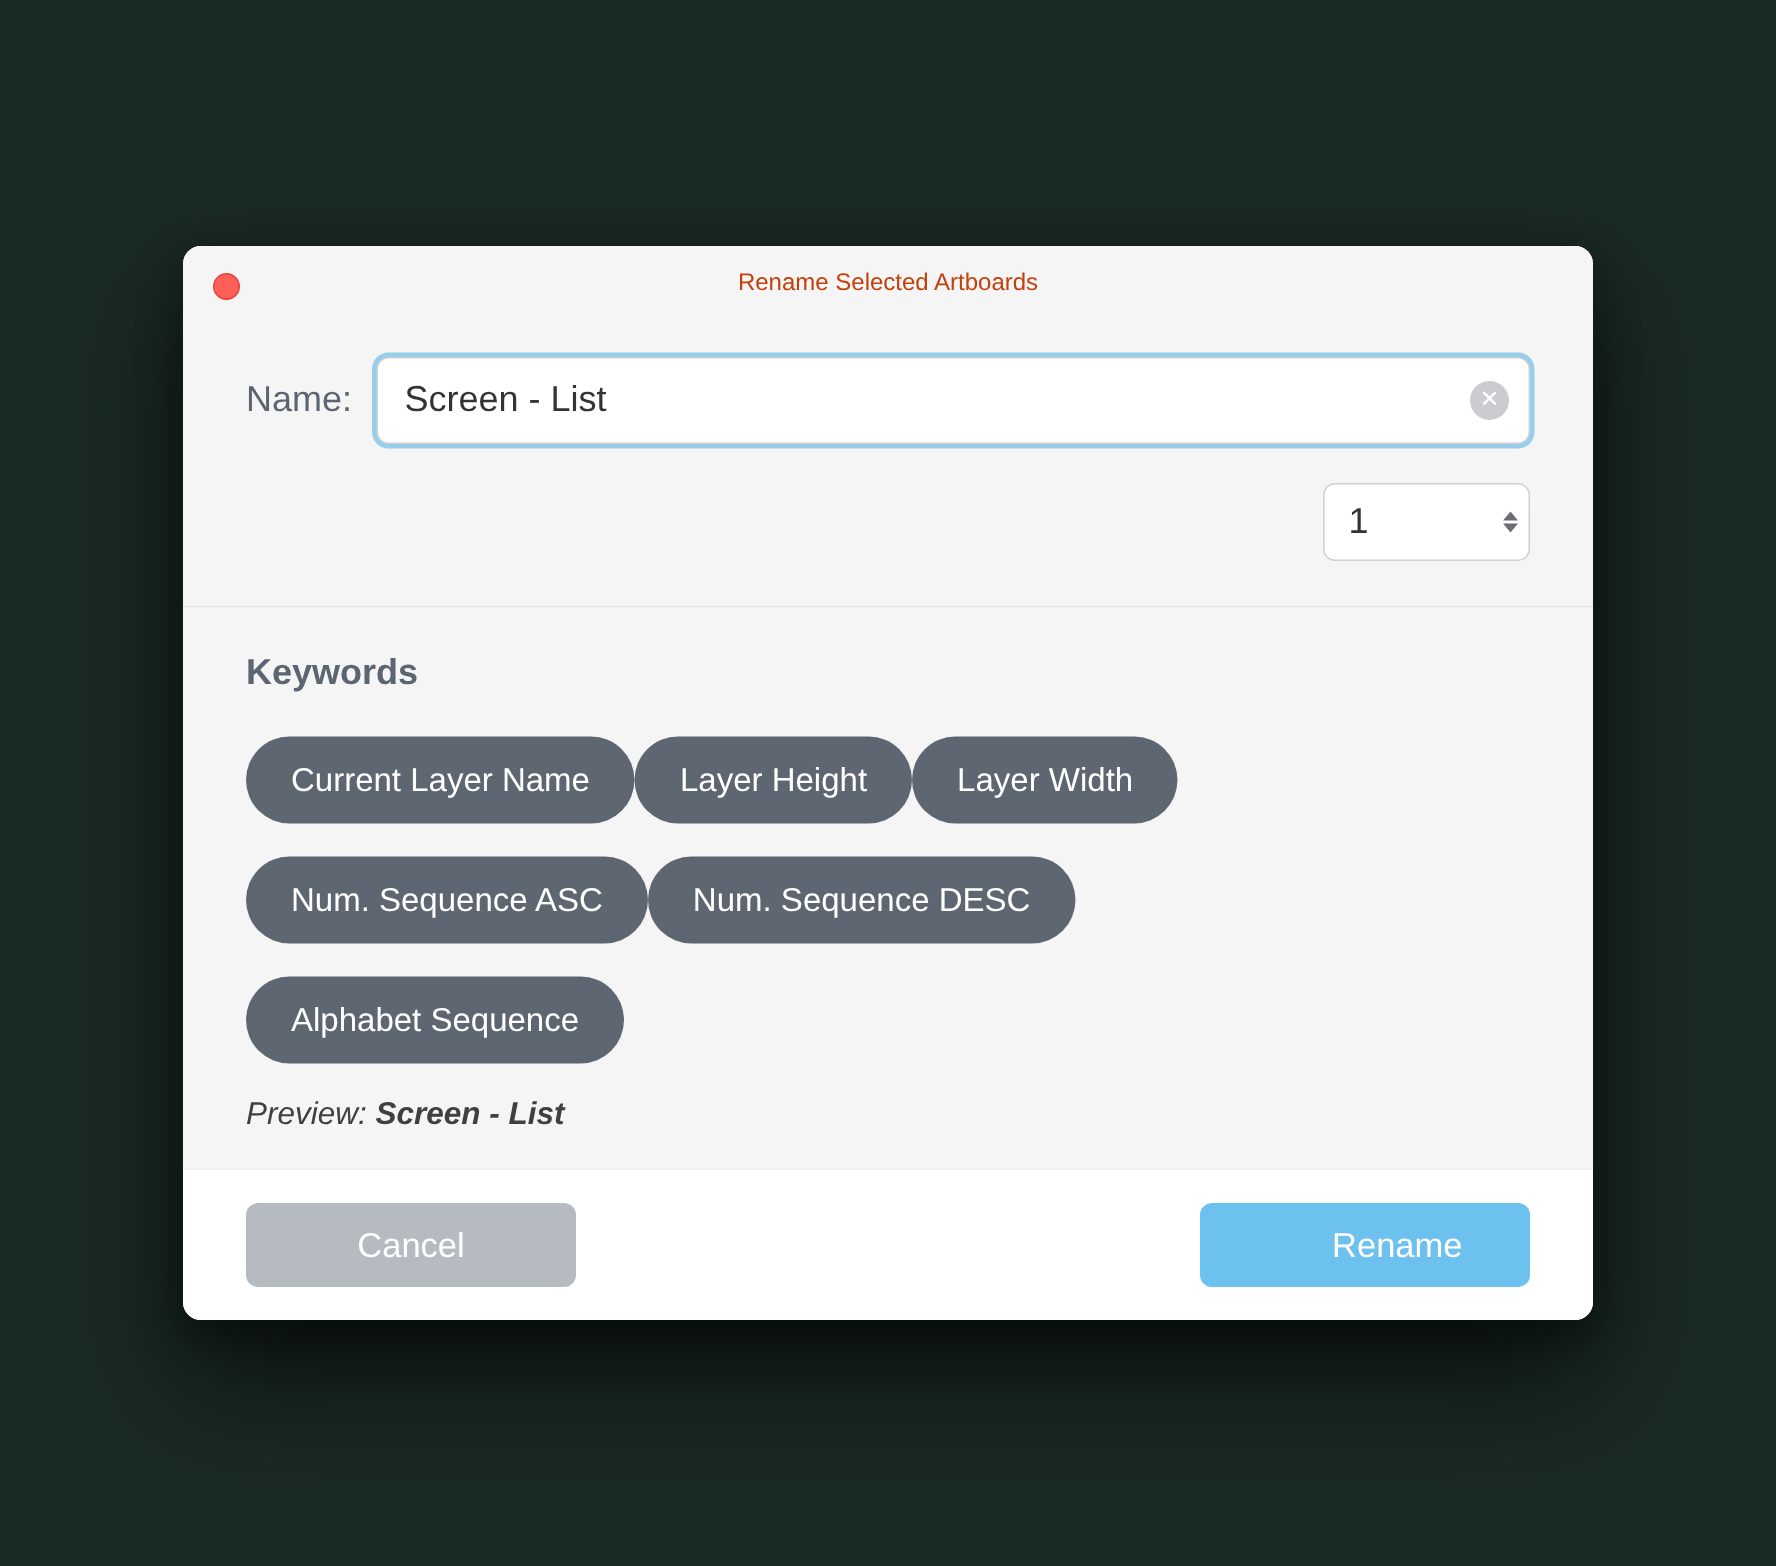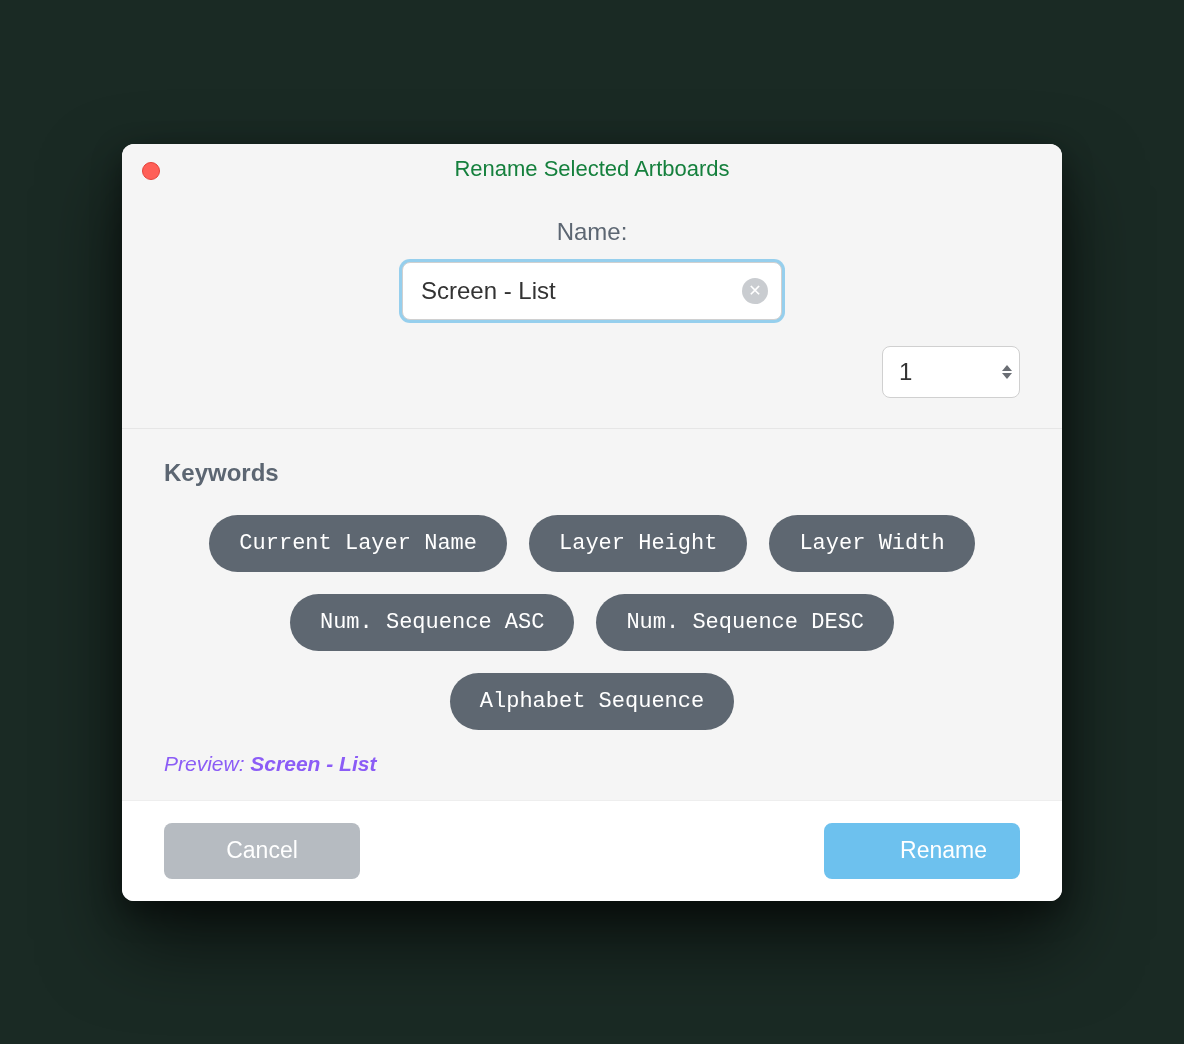--- a/index.html
+++ b/index.html
@@ -37,34 +37,33 @@
       left: 20px;
       top: 18px;
       width: 18px;
       height: 18px;
       border-radius: 50%;
       background: #ff5f57;
       border: 1px solid #e4423a;
       cursor: pointer;
     }
     .title {
-      color: #15803d;
-      font-size: 22px;
+      color: #c2410c;
+      font-size: 16px;
       font-weight: 400;
     }
     .section {
       padding: 24px 42px 30px 42px;
       background: #f5f5f5;
     }
     .name-row {
       display: flex;
       align-items: center;
       gap: 16px;
       margin-bottom: 26px;
-      flex-direction: column;
     }
     .name-label {
       color: #5c6672;
       font-size: 24px;
     }
     .name-input-wrap {
       flex: 1;
       position: relative;
     }
     .name-input {
@@ -154,54 +153,51 @@
       background: #f5f5f5;
     }
     .keywords-heading {
       color: #5c6672;
       font-size: 24px;
       margin-bottom: 28px;
       font-weight: bold;
     }
     .pill-row {
       display: flex;
-      justify-content: center;
-      gap: 22px;
       margin-bottom: 22px;
       flex-wrap: wrap;
-      font-family: Liberation Mono, monospace;
     }
     .pill {
       background: #5e6771;
       color: #fff;
       font-size: 22px;
       padding: 16px 30px;
       border-radius: 999px;
       cursor: pointer;
       white-space: nowrap;
     }
     .preview {
-      color: #8b5cf6;
+      color: #404040;
       font-size: 21px;
       font-style: italic;
       margin-top: 10px;
     }
     .preview-value {
       font-weight: 700;
     }
     .footer {
       background: #fff;
       padding: 22px 42px;
       display: flex;
       justify-content: space-between;
       border-top: 1px solid #eee;
     }
     .btn {
       height: 56px;
-      width: 196px;
+      width: 220px;
       border: none;
       border-radius: 8px;
       font-size: 23px;
       cursor: pointer;
       color: #fff;
     }
     .btn-cancel {
       background: #b6bbc1;
     }
     .btn-rename {

